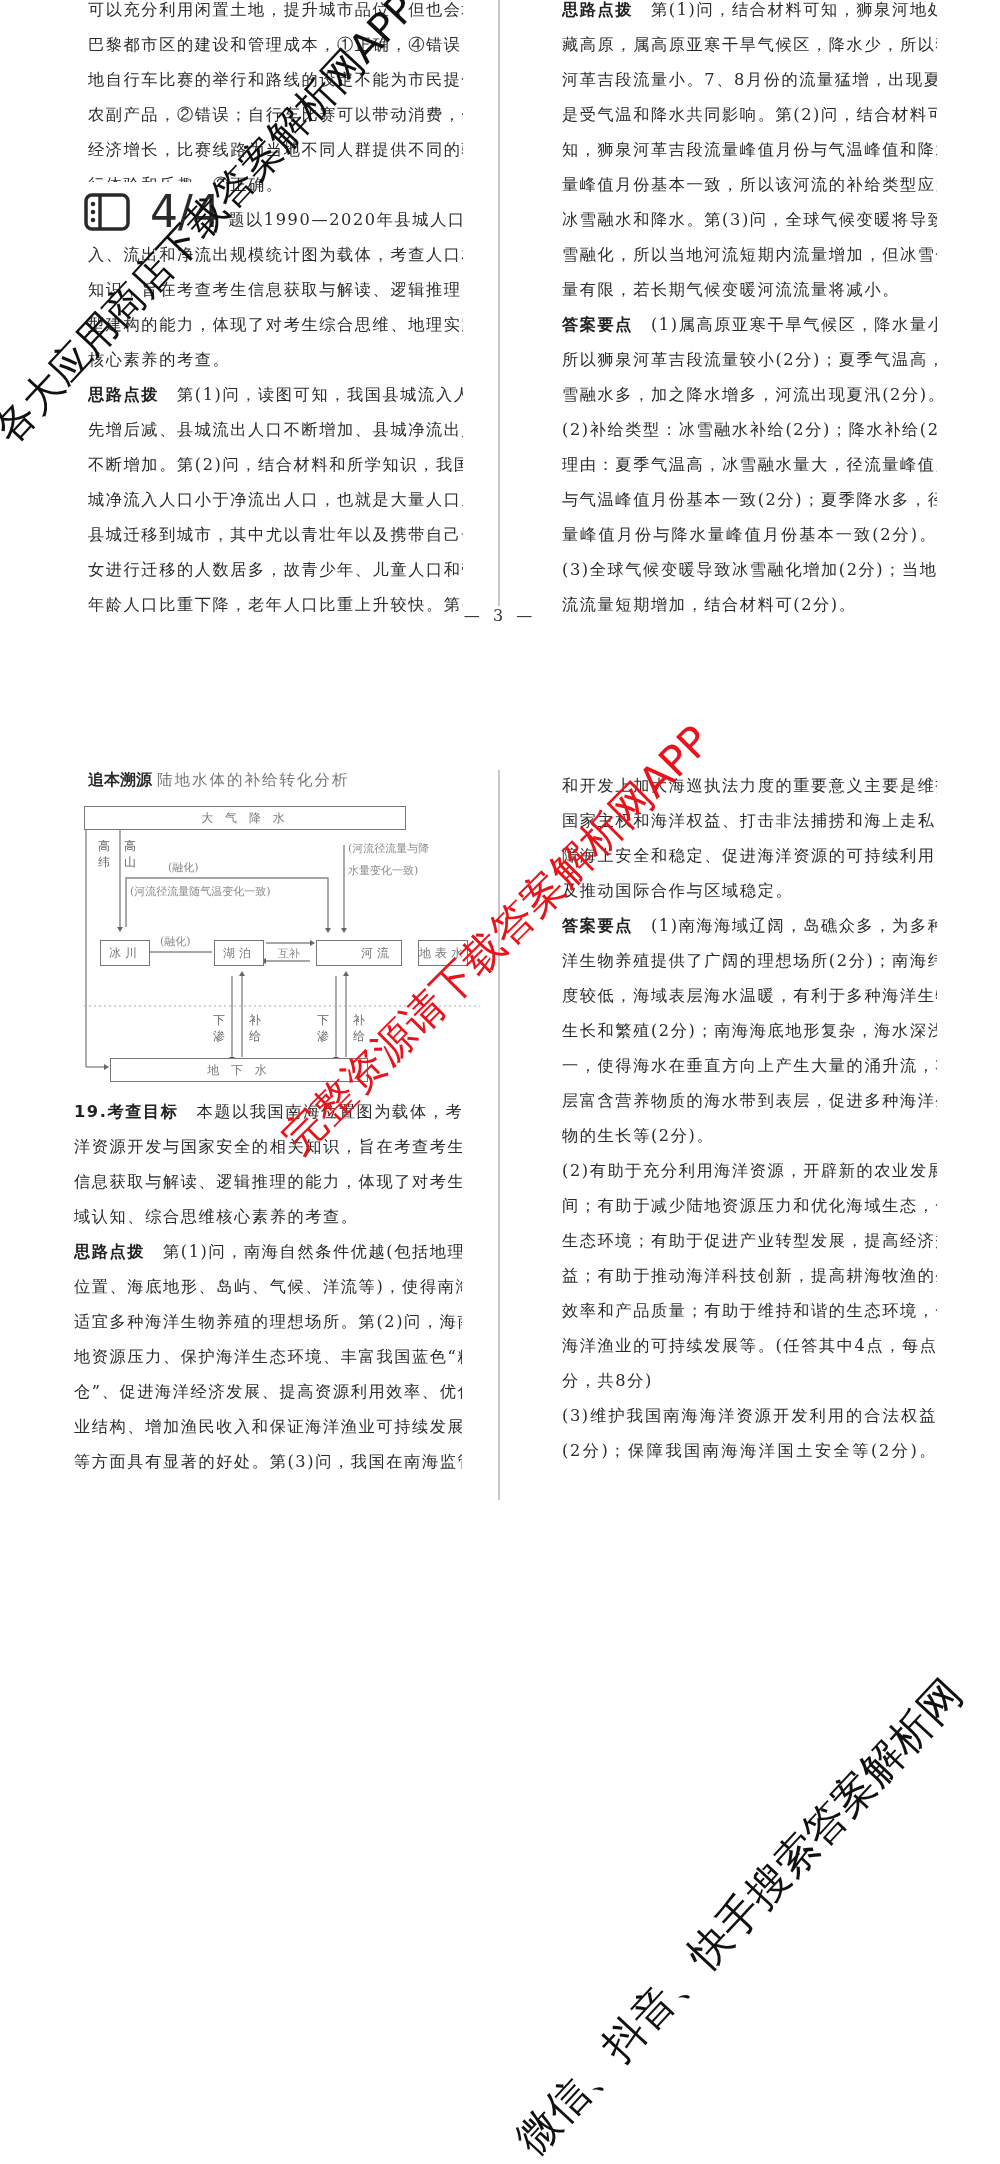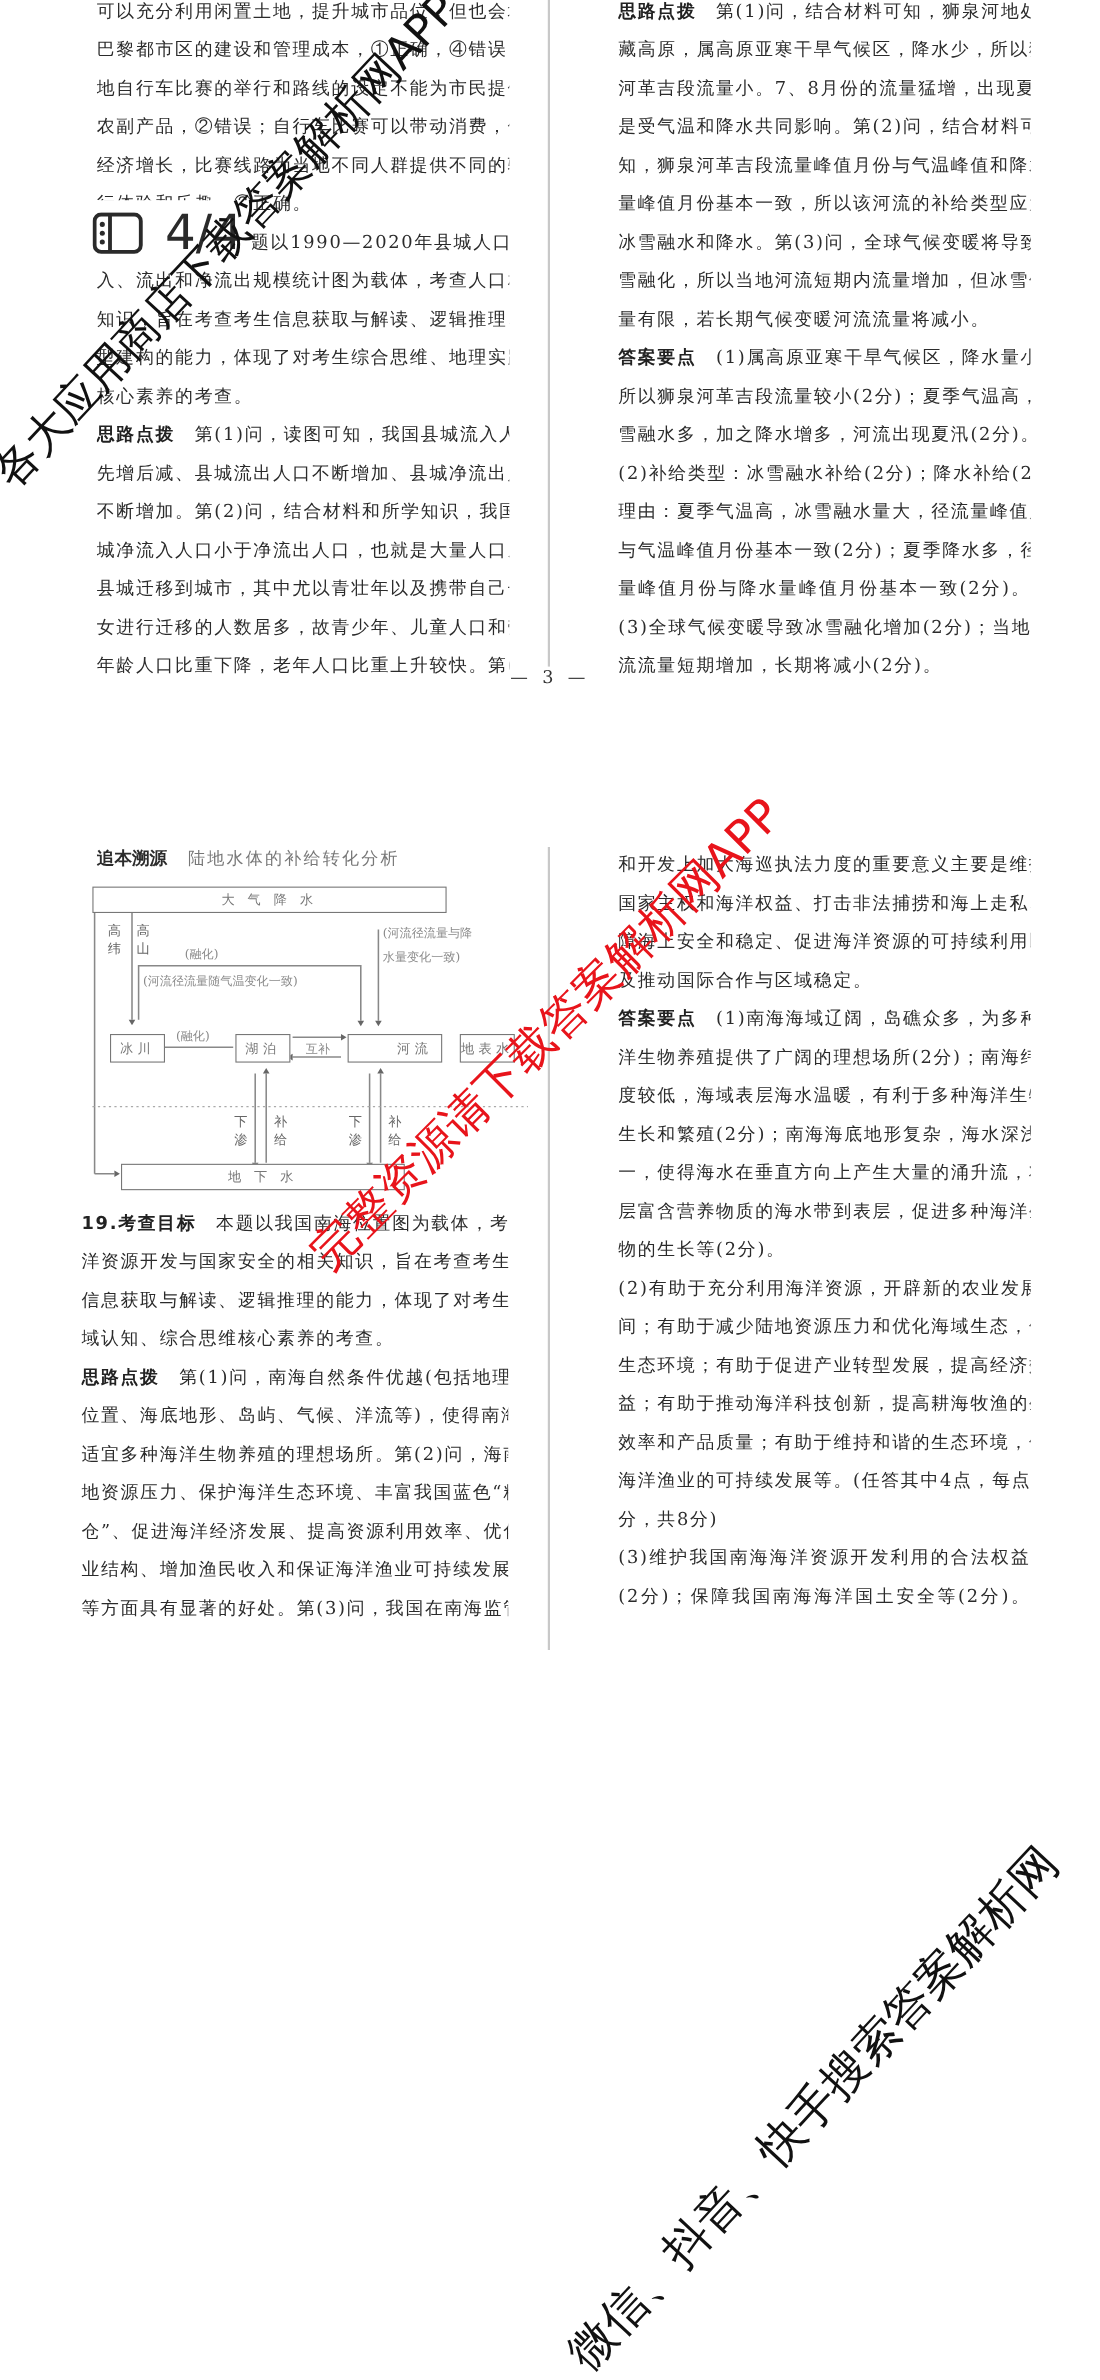--- a/index.html
+++ b/index.html
@@ -3,21 +3,21 @@
 <meta charset="utf-8">
 <style>
   html, body { margin:0; padding:0; background:#ffffff; }
   body { width:1000px; height:2164px; position:relative; overflow:hidden;
          font-family:"DejaVu Serif", "Liberation Serif", serif; color:#2b2b2b; }
   .col { position:absolute; width:375px; }
   .line { height:35px; line-height:35px; font-size:16.2px; letter-spacing:1.6px;
           white-space:nowrap; overflow:hidden; text-align:justify; text-align-last:justify; }
   .line.last { text-align-last:left; }
   .bold { font-weight:bold; font-family:"DejaVu Sans", "Liberation Sans", sans-serif; color:#222; }
-  .lbl { font-weight:bold; font-family:"DejaVu Sans", "Liberation Sans", sans-serif; margin-right:14px; }
+  .lbl { font-weight:bold; font-family:"DejaVu Sans", "Liberation Sans", sans-serif; }
   .divider { position:absolute; width:2px; background:#c8c8c8; }
   .pagenum { position:absolute; left:0; width:1000px; text-align:center; font-size:16px; top:606px; color:#333; letter-spacing:4px; }
   .pageicon { position:absolute; left:82px; top:182px; display:flex; align-items:center; gap:20px; background:#fff; padding:4px 8px 4px 2px; }
   .pageicon svg { display:block; }
   .pageicon span { font-family:"DejaVu Sans", "Liberation Sans", sans-serif; font-size:44px; color:#2a2a2a; }
   .wm { position:absolute; white-space:nowrap; font-family:"DejaVu Sans", "Liberation Sans", sans-serif; transform-origin:left bottom; pointer-events:none; }
   .wm.black { color:#111; font-size:40px; }
   .wm.red { color:#e8141b; font-size:42px; }
   
   .diagram { position:absolute; left:82px; top:800px; width:400px; height:285px; }
@@ -65,21 +65,21 @@
       <div class="line">雪融化，所以当地河流短期内流量增加，但冰雪保有</div>
       <div class="line last">量有限，若长期气候变暖河流流量将减小。</div>
       <div class="line"><span class="bold">答案要点</span>　(1)属高原亚寒干旱气候区，降水量小，</div>
       <div class="line">所以狮泉河革吉段流量较小(2分)；夏季气温高，冰</div>
       <div class="line">雪融水多，加之降水增多，河流出现夏汛(2分)。</div>
       <div class="line">(2)补给类型：冰雪融水补给(2分)；降水补给(2分)。</div>
       <div class="line">理由：夏季气温高，冰雪融水量大，径流量峰值月份</div>
       <div class="line">与气温峰值月份基本一致(2分)；夏季降水多，径流</div>
       <div class="line">量峰值月份与降水量峰值月份基本一致(2分)。</div>
       <div class="line">(3)全球气候变暖导致冰雪融化增加(2分)；当地河</div>
-      <div class="line last">流流量短期增加，长期将减小(2分)。</div>
+      <div class="line last">流流量短期增加，结合材料可(2分)。</div>
     </div>
   <div class="pagenum">— 3 —</div>
 </div>
 
 <div class="pageicon">
   <svg width="46" height="38" viewBox="0 0 46 38">
     <rect x="2" y="2" width="42" height="34" rx="6" fill="none" stroke="#2a2a2a" stroke-width="3.5"></rect>
     <line x1="16" y1="2" x2="16" y2="36" stroke="#2a2a2a" stroke-width="3.5"></line>
     <circle cx="9" cy="11" r="2.3" fill="#2a2a2a"></circle>
     <circle cx="9" cy="19" r="2.3" fill="#2a2a2a"></circle>

